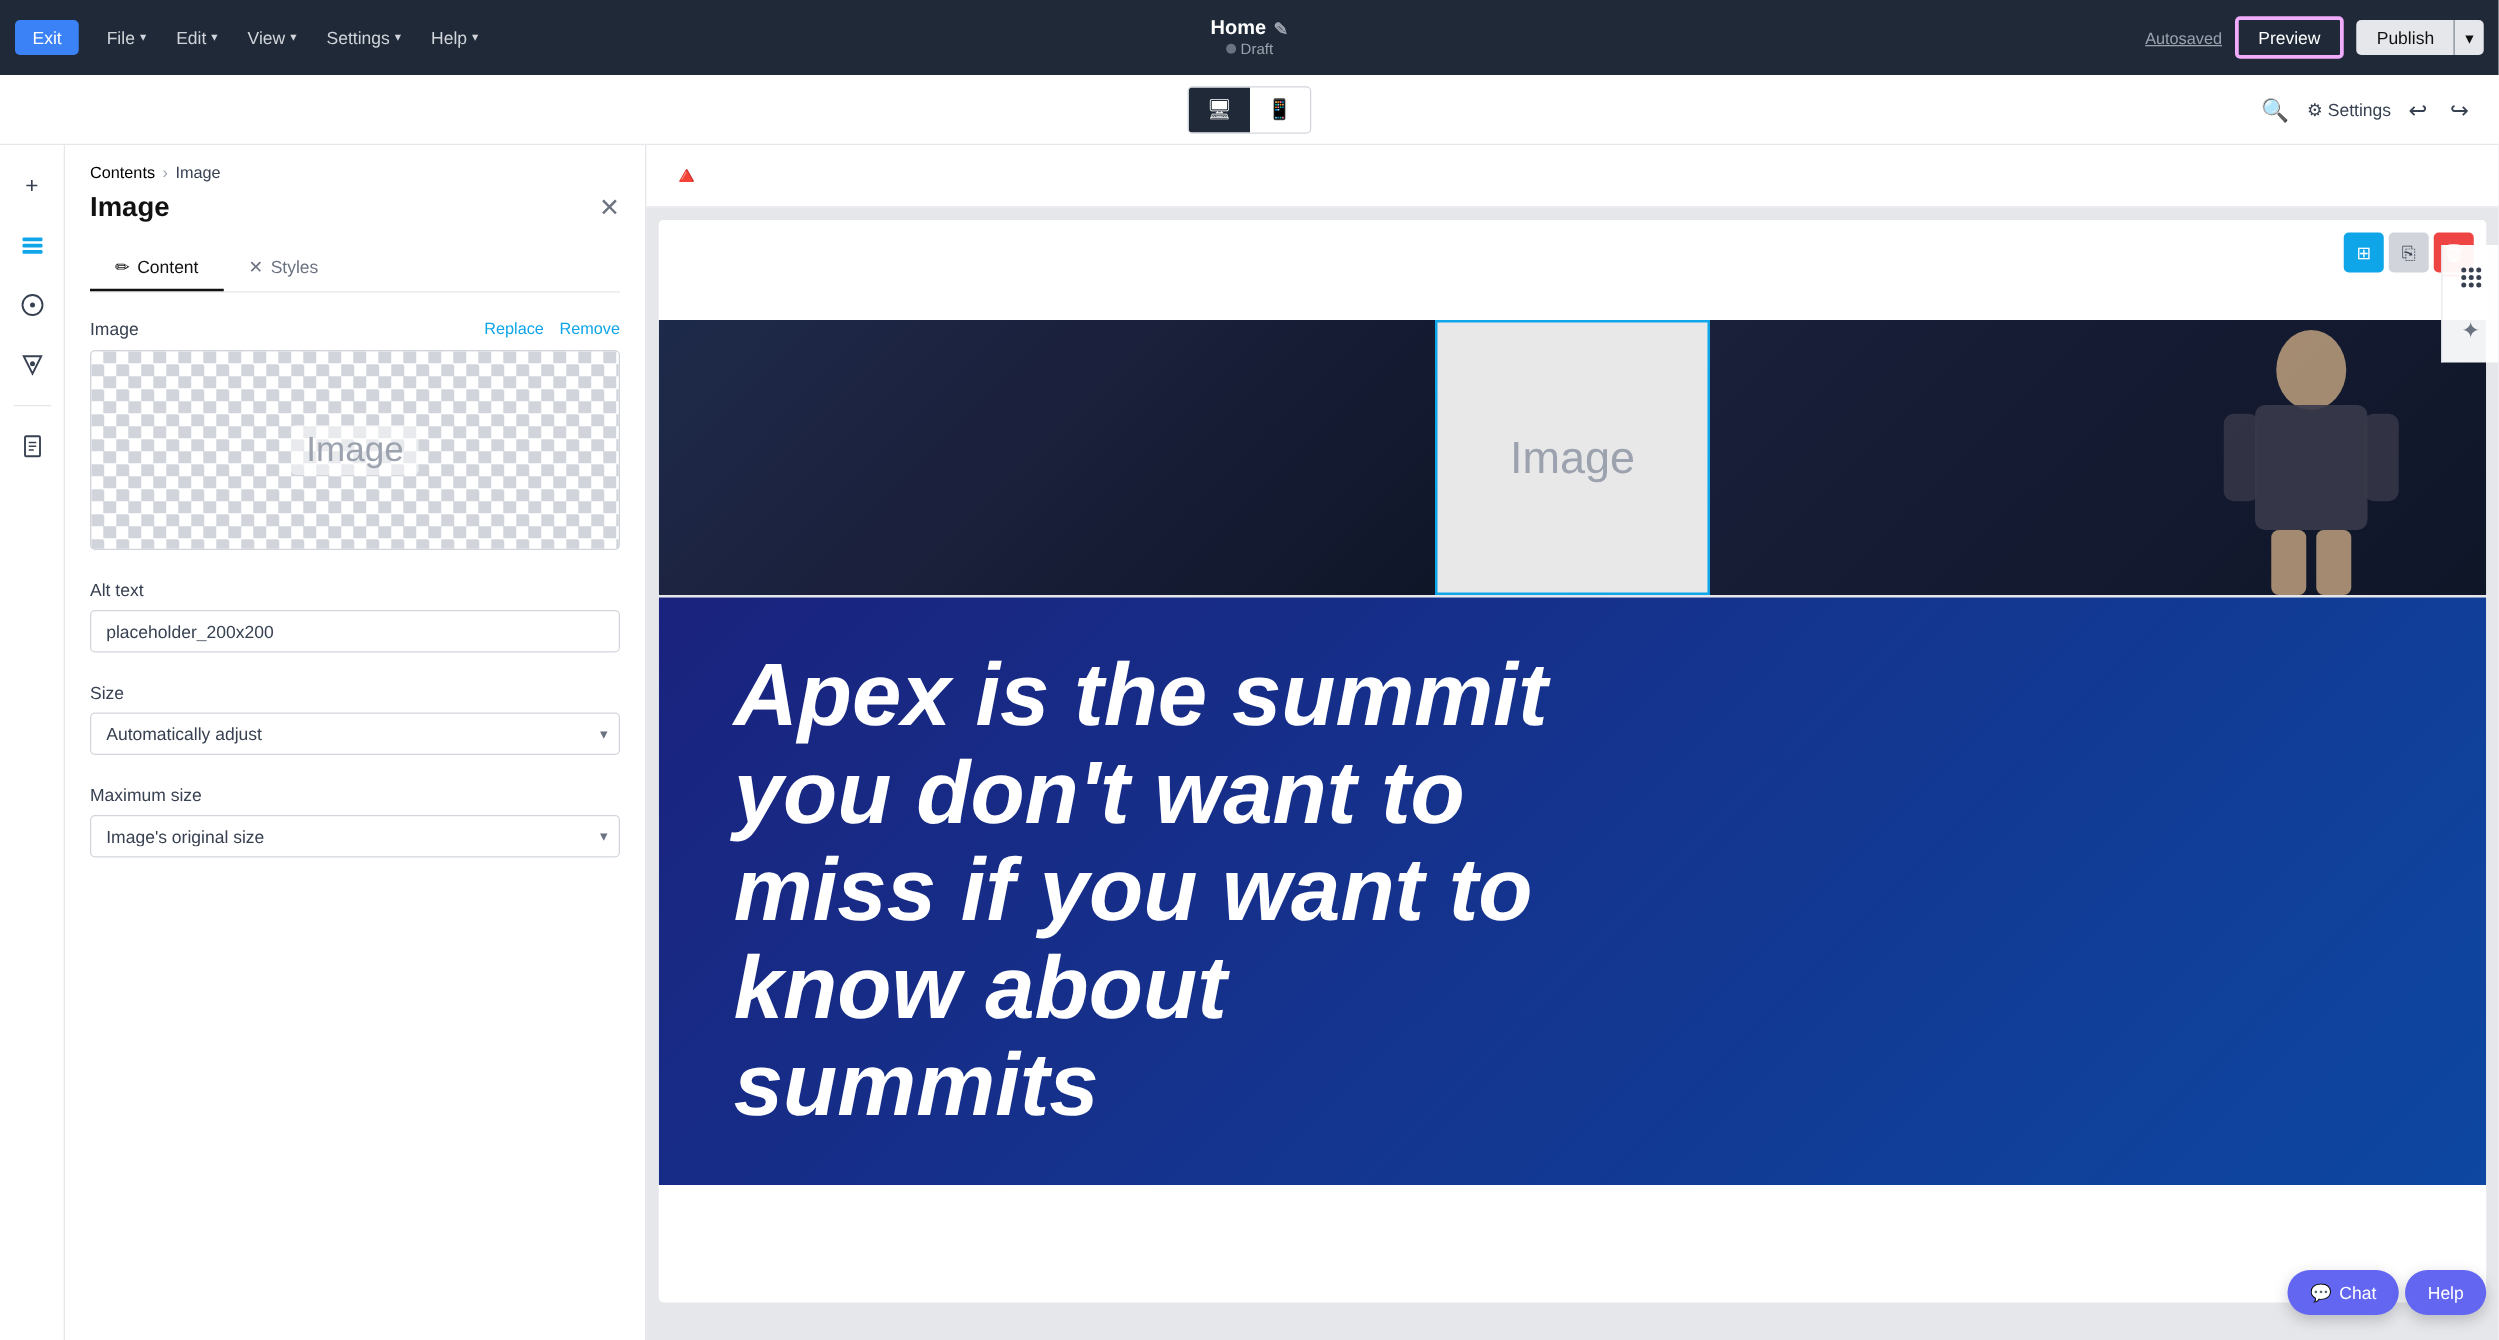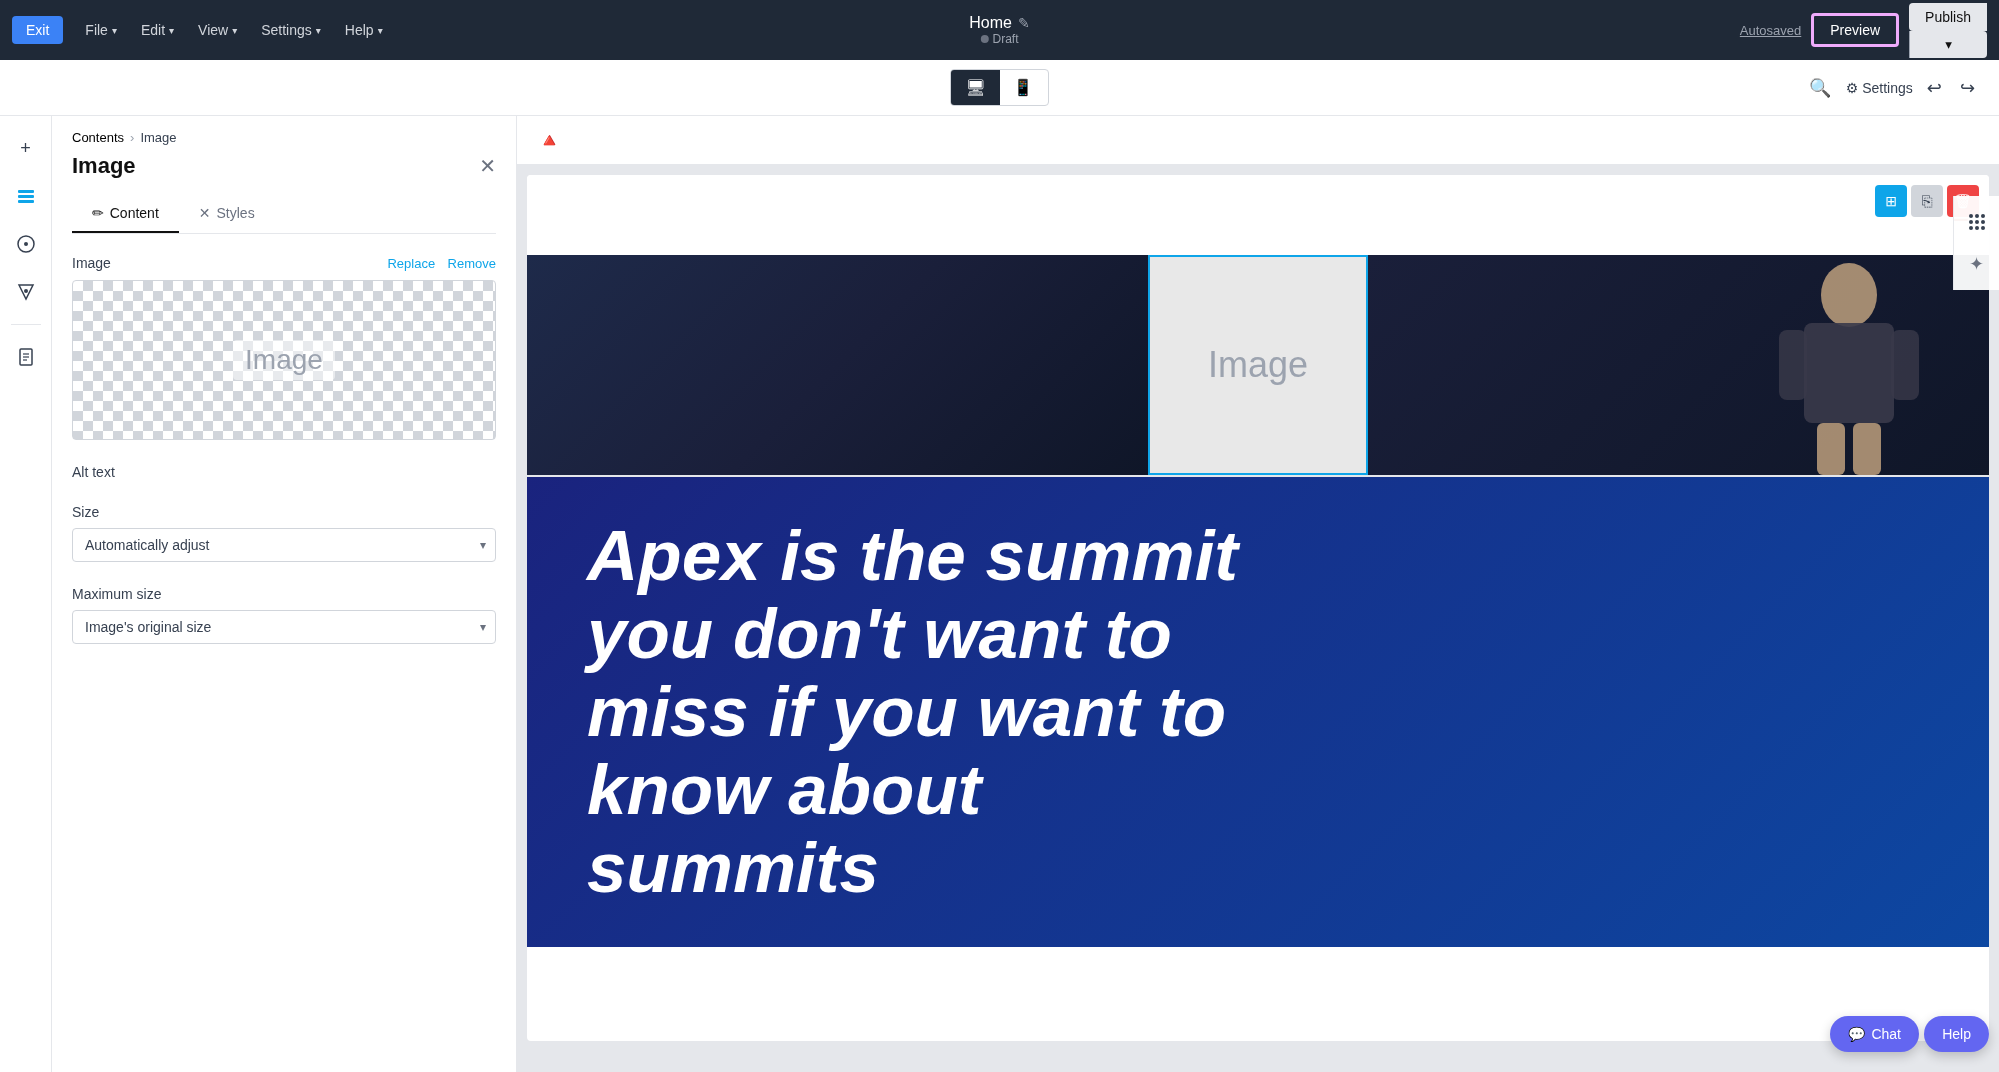--- a/index.html
+++ b/index.html
@@ -16,41 +16,41 @@
     }
     .nav-menu-btn {
       background: none; border: none; color: #d1d5db; padding: 6px 10px;
       cursor: pointer; font-size: 14px; display: flex; align-items: center; gap: 4px;
     }
     .nav-chevron { font-size: 10px; }
     .nav-center {
       position: absolute; left: 50%; transform: translateX(-50%);
       display: flex; flex-direction: column; align-items: center;
     }
-    .nav-title { color: #fff; font-size: 16px; font-weight: 400; display: flex; align-items: center; gap: 6px; }
+    .nav-title { color: #fff; font-size: 16px; font-weight: 700; display: flex; align-items: center; gap: 6px; }
     .nav-edit-icon { color: #9ca3af; cursor: pointer; font-size: 14px; }
     .nav-draft { color: #9ca3af; font-size: 12px; display: flex; align-items: center; gap: 4px; }
     .nav-draft-dot { width: 8px; height: 8px; border-radius: 50%; background: #6b7280; display: inline-block; }
     .nav-right {
       margin-left: auto; display: flex; align-items: center; gap: 10px;
     }
     .autosaved-text { color: #9ca3af; font-size: 13px; text-decoration: underline; cursor: pointer; }
     .preview-btn {
       background: none; border: 3px solid #f0abfc; color: #fff; padding: 6px 16px;
       border-radius: 4px; cursor: pointer; font-size: 14px;
     }
     .publish-btn {
       background: #e5e7eb; border: none; color: #111; padding: 6px 16px;
       border-radius: 4px 0 0 4px; cursor: pointer; font-size: 14px; font-weight: 500;
     }
     .publish-chevron-btn {
       background: #e5e7eb; border: none; border-left: 1px solid #9ca3af;
       color: #111; padding: 6px 8px; border-radius: 0 4px 4px 0; cursor: pointer;
     }
-    .publish-group { display: flex; flex-direction: column; }
+    .publish-group { display: flex; }
 
     
     .secondary-toolbar {
       display: flex; align-items: center; justify-content: center;
       background: #fff; height: 56px; border-bottom: 1px solid #e5e7eb;
       position: relative;
     }
     .device-btns { display: flex; border: 1px solid #d1d5db; border-radius: 4px; overflow: hidden; }
     .device-btn {
       background: none; border: none; padding: 8px 14px; cursor: pointer;
@@ -396,20 +396,21 @@
             <a class="field-action-link">Remove</a>
           </div>
         </div>
         <div class="image-placeholder">
           <span class="image-placeholder-text">Image</span>
         </div>
       </div>
 
       <div class="field-section">
         <label class="field-label">Alt text</label>
+        <input type="text" class="text-input" value="placeholder_200x200" style="">
       </div>
 
       <div class="field-section">
         <label class="field-label">Size</label>
         <div class="select-wrapper">
           <select class="select-input">
             <option>Automatically adjust</option>
             <option>Custom</option>
             <option>Full width</option>
           </select>

